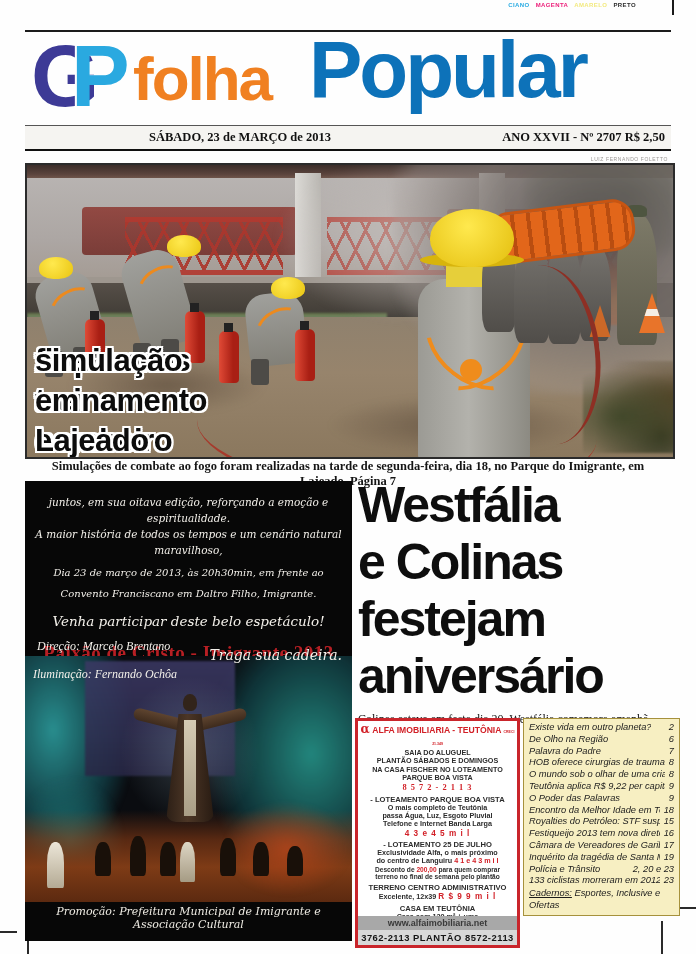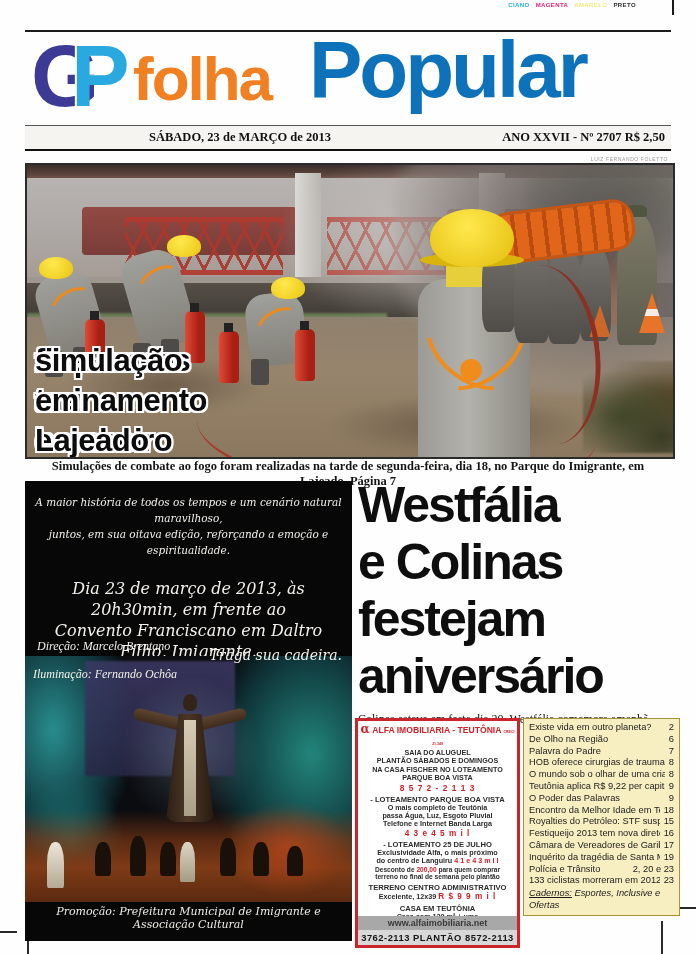--- a/index.html
+++ b/index.html
@@ -95,21 +95,21 @@
   .hose2{left:468px;top:100px;width:100px;height:180px;border-right:5px solid #8e2f24;border-radius:50%;transform:rotate(-6deg);}
   .ph-headline{left:8px;top:176px;font-weight:bold;font-size:31px;line-height:40px;letter-spacing:-.5px;color:#0c0c0c;
        text-shadow:-2px -2px 0 #fff,2px -2px 0 #fff,-2px 2px 0 #fff,2px 2px 0 #fff,0 -2px 0 #fff,0 2px 0 #fff,-2px 0 0 #fff,2px 0 0 #fff;z-index:9;}
   .caption{position:absolute;top:459px;left:40px;right:40px;text-align:center;
            font-family:"Liberation Serif",serif;font-size:12.5px;font-weight:bold;color:#151515;}
 
   
   .theater{position:absolute;left:25px;top:481px;width:327px;height:460px;background:#070707;color:#f3f0ea;overflow:hidden;}
   .theater .script{font-family:"DejaVu Serif",serif;font-style:italic;text-align:center;}
   .t-intro{margin:13px 10px 0;font-size:10.5px;line-height:16px;}
-  .t-when{margin:20px 6px 0;font-size:16px;line-height:21px;}
+  .t-when{margin:4px 6px 0;font-size:10px;line-height:21px;}
   .t-invite{margin:9px 0 0;font-size:13.5px;}
   .t-title{margin:13px 0 0;text-align:center;color:#b71f24;font-family:"Liberation Serif",serif;
            font-weight:bold;font-size:19px;letter-spacing:.5px;}
   .t-dir{position:absolute;left:12px;top:158px_;top:158px;font-family:"Liberation Serif",serif;font-style:italic;font-size:12px;}
   .t-lig{position:absolute;left:8px;top:186px;font-family:"Liberation Serif",serif;font-style:italic;font-size:12px;z-index:4;}
   .t-chair{position:absolute;right:10px;top:166px;font-family:"DejaVu Serif",serif;font-style:italic;font-size:14px;z-index:4;}
   .t-scene{position:absolute;left:0;top:175px;width:327px;height:246px;overflow:hidden;background:#0a0c10;}
   .t-scene *{position:absolute;}
   .s-treeL{left:-35px;top:-10px;width:140px;height:210px;background:radial-gradient(ellipse at 45% 40%,rgba(44,156,156,.9),rgba(22,92,102,.5) 55%,transparent 75%);filter:blur(2px);}
   .s-treeL2{left:-10px;top:120px;width:110px;height:130px;background:radial-gradient(ellipse,rgba(28,120,118,.8),transparent 70%);filter:blur(2px);}
@@ -137,33 +137,33 @@
   .anniv-sub b{font-weight:bold;}
 
   
   .alfa{position:absolute;left:355px;top:718px;width:165px;height:230px;border:3px solid #c9252b;
         background:#fff;text-align:center;color:#2c2c2c;font-weight:bold;box-sizing:border-box;}
   .alfa .red{color:#d22027;}
   .a-brand{margin-top:3px;font-size:8.6px;color:#d22027;line-height:10px;}
   .a-alpha{font-size:12px;font-family:"DejaVu Serif",serif;}
   .a-creci{font-size:3.5px;color:#d22027;}
   .a-line{font-size:7.2px;line-height:8.4px;}
-  .a-phone{font-size:8.4px;line-height:10px;color:#d22027;letter-spacing:1px;}
+  .a-phone{font-size:8.4px;line-height:10px;color:#d22027;letter-spacing:1px;font-family:Liberation Serif, serif;}
   .a-sect{margin-top:2px;font-size:7.6px;line-height:9px;}
   .a-price{font-size:8.2px;color:#d22027;letter-spacing:1px;line-height:9px;}
   .a-small{font-size:6.6px;line-height:7.8px;}
   .a-web{position:absolute;left:0;right:0;bottom:15px;background:#a8a8a8;color:#3a3a3a;font-size:9px;padding:2px 0;}
   .a-tel{position:absolute;left:0;right:0;bottom:0;background:#d8d8d8;color:#141414;font-size:9.4px;padding:2px 0;letter-spacing:.5px;}
 
   
   .nesta{position:absolute;left:523px;top:718px;width:157px;background:#f7efc2;border:1px solid #a6913c;box-sizing:border-box;}
   .ne-header{background:#e5bb1e;text-align:center;font-weight:bold;font-size:21px;line-height:27px;
              color:#101010;letter-spacing:-.5px;border-bottom:1px solid #a6913c;}
   .ne-list{padding:3px 5px 4px;}
-  .ne-row{display:flex;justify-content:space-between;font-size:9.3px;line-height:11.8px;color:#1c1c1c;text-align:center;}
+  .ne-row{display:flex;justify-content:space-between;font-style:italic;font-size:9.3px;line-height:11.8px;color:#1c1c1c;text-align:center;}
   .ne-label{white-space:nowrap;overflow:hidden;}
   .ne-page{margin-left:4px;}
   .ne-footer{font-style:italic;font-size:9.3px;line-height:12px;color:#1c1c1c;}
   .ne-footer .u{text-decoration:underline;}
 </style>
 </head>
 <body>
 
 <div class="page">
 
@@ -264,22 +264,22 @@
     <div class="ph-headline">
       <div>Aspirantes a bombeiro</div>
       <div>fizeram treinamento e</div>
       <div>simulação em Lajeado</div>
     </div>
   </div>
   <div class="caption"><span>Simulações de combate ao fogo foram realizadas na tarde de segunda-feira, dia 18, no Parque do Imigrante, em Lajeado. </span><b>Página 7</b></div>
 
   <div class="theater">
     <div class="script t-intro">
+      <div>juntos, em sua oitava edição, reforçando a emoção e espiritualidade.</div>
       <div>A maior história de todos os tempos e um cenário natural maravilhoso,</div>
-      <div>juntos, em sua oitava edição, reforçando a emoção e espiritualidade.</div>
     </div>
     <div class="script t-when">
       <div>Dia 23 de março de 2013, às 20h30min, em frente ao</div>
       <div>Convento Franciscano em Daltro Filho, Imigrante.</div>
     </div>
     <div class="script t-invite">Venha participar deste belo espetáculo!</div>
     <div class="t-title">Paixão de Cristo - Imigrante 2013</div>
     <div class="t-dir">Direção: Marcelo Brentano</div>
     <div class="t-chair">Traga sua cadeira.</div>
     <div class="t-lig">Iluminação: Fernando Ochôa</div>

